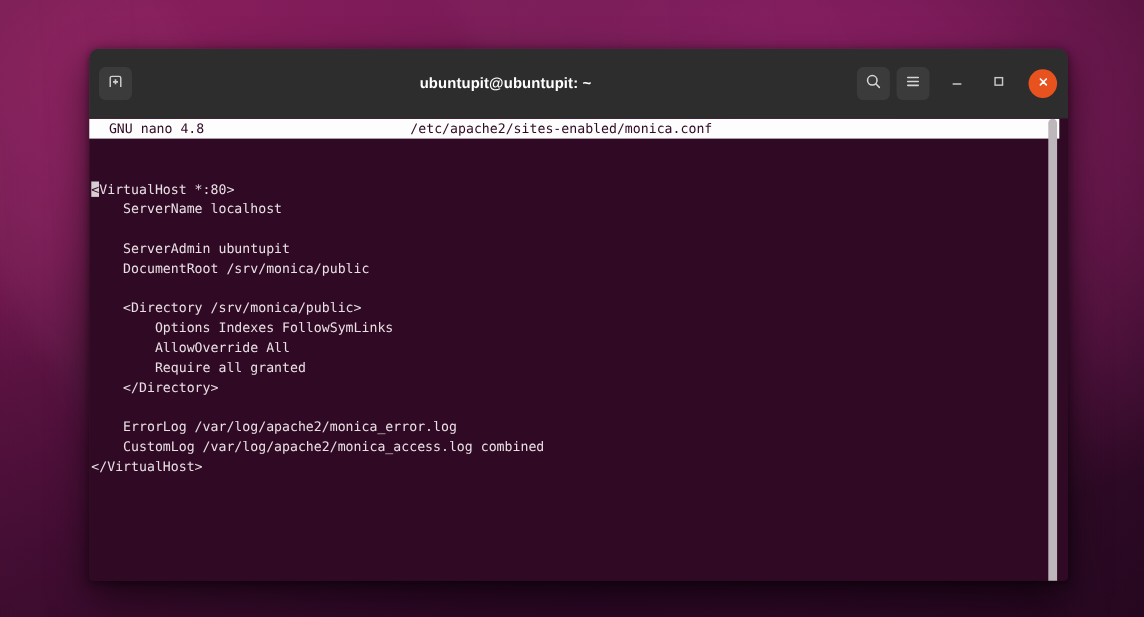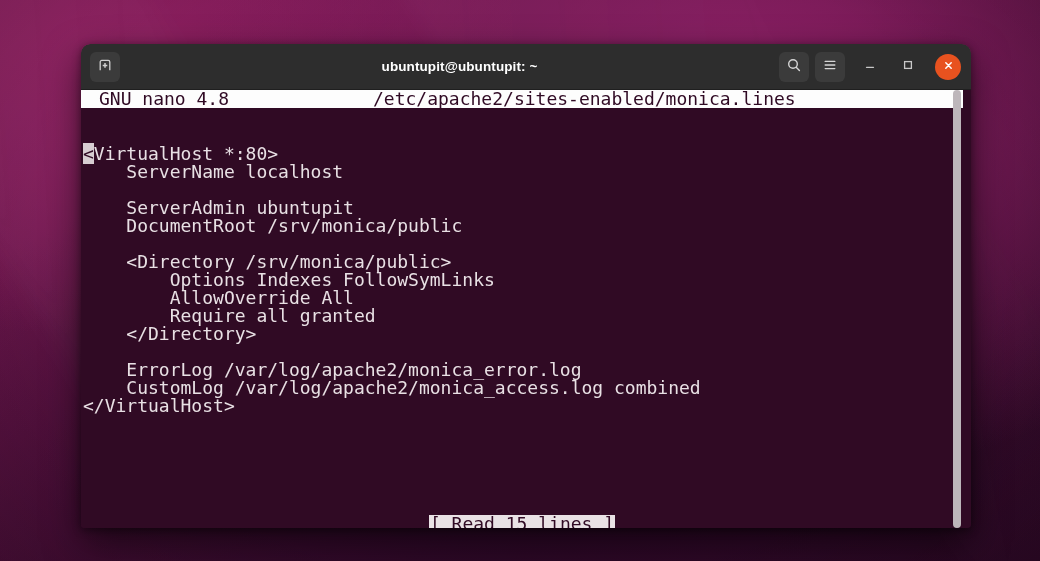--- a/index.html
+++ b/index.html
@@ -49,21 +49,21 @@
     width: 890px;
     height: 484px;
     border-radius: 9px 9px 4px 4px;
     box-shadow: 0 14px 36px rgba(0,0,0,0.55), 0 2px 8px rgba(0,0,0,0.45);
     overflow: hidden;
   }
 
   
   #titlebar {
     position: relative;
-    height: 46px;
+    height: 64px;
     background: #2d2d2d;
     border-radius: 9px 9px 0 0;
     display: flex;
     align-items: center;
     padding: 0 8px 0 9px;
     box-sizing: border-box;
     border-bottom: 1px solid #1f1f1f;
   }
   .tb-btn {
     width: 30px; height: 30px;
@@ -106,21 +106,21 @@
     margin-left: 8px;
     margin-right: 2px;
   }
 
   
   #terminal-body {
     position: relative;
     height: 449px;
     background: #300a24;
     font-family: "DejaVu Sans Mono", "Liberation Mono", monospace;
-    font-size: 18px;
+    font-size: 12px;
     line-height: 18px;
     color: #e8e0e4;
     overflow: hidden;
   }
 
   
   #nano-header {
     position: absolute;
     left: 0; top: 0;
     width: 882px;
@@ -258,21 +258,21 @@
         </span>
       </div>
 
     </div>
   </div>
 
   <div id="terminal-body">
 
     <div id="nano-header">
       <span id="nano-version">GNU nano 4.8</span>
-      <span id="nano-filename">/etc/apache2/sites-enabled/monica.lines</span>
+      <span id="nano-filename">/etc/apache2/sites-enabled/monica.conf</span>
     </div>
 
     <div id="editor-area"><div class="code-line"><span class="cursor-cell">&lt;</span><span>VirtualHost *:80&gt;</span></div><div class="code-line">    ServerName localhost</div><div class="code-line">&nbsp;</div><div class="code-line">    ServerAdmin ubuntupit</div><div class="code-line">    DocumentRoot /srv/monica/public</div><div class="code-line">&nbsp;</div><div class="code-line">    &lt;Directory /srv/monica/public&gt;</div><div class="code-line">        Options Indexes FollowSymLinks</div><div class="code-line">        AllowOverride All</div><div class="code-line">        Require all granted</div><div class="code-line">    &lt;/Directory&gt;</div><div class="code-line">&nbsp;</div><div class="code-line">    ErrorLog /var/log/apache2/monica_error.log</div><div class="code-line">    CustomLog /var/log/apache2/monica_access.log combined</div><div class="code-line">&lt;/VirtualHost&gt;</div></div>
 
     <div id="status-row">
       <span id="status-message">[ Read 15 lines ]</span>
     </div>
 
     <div id="terminal-scrollbar">
       <div id="terminal-scrollbar-thumb"></div>

